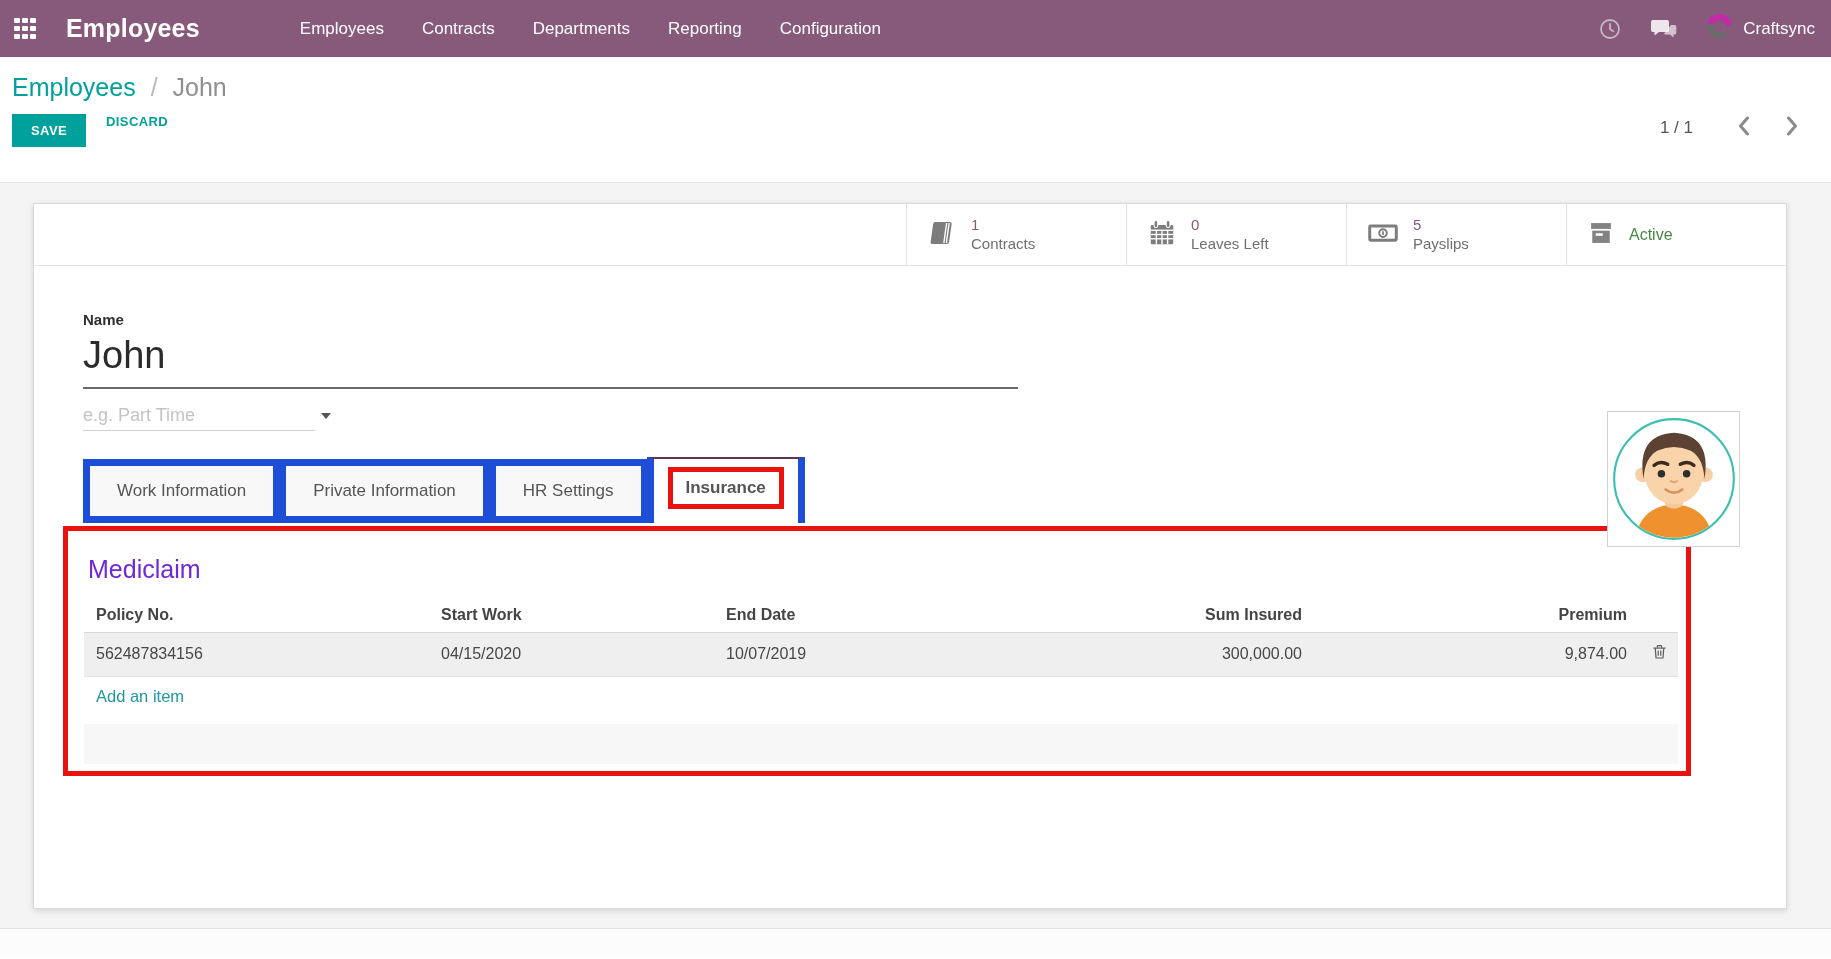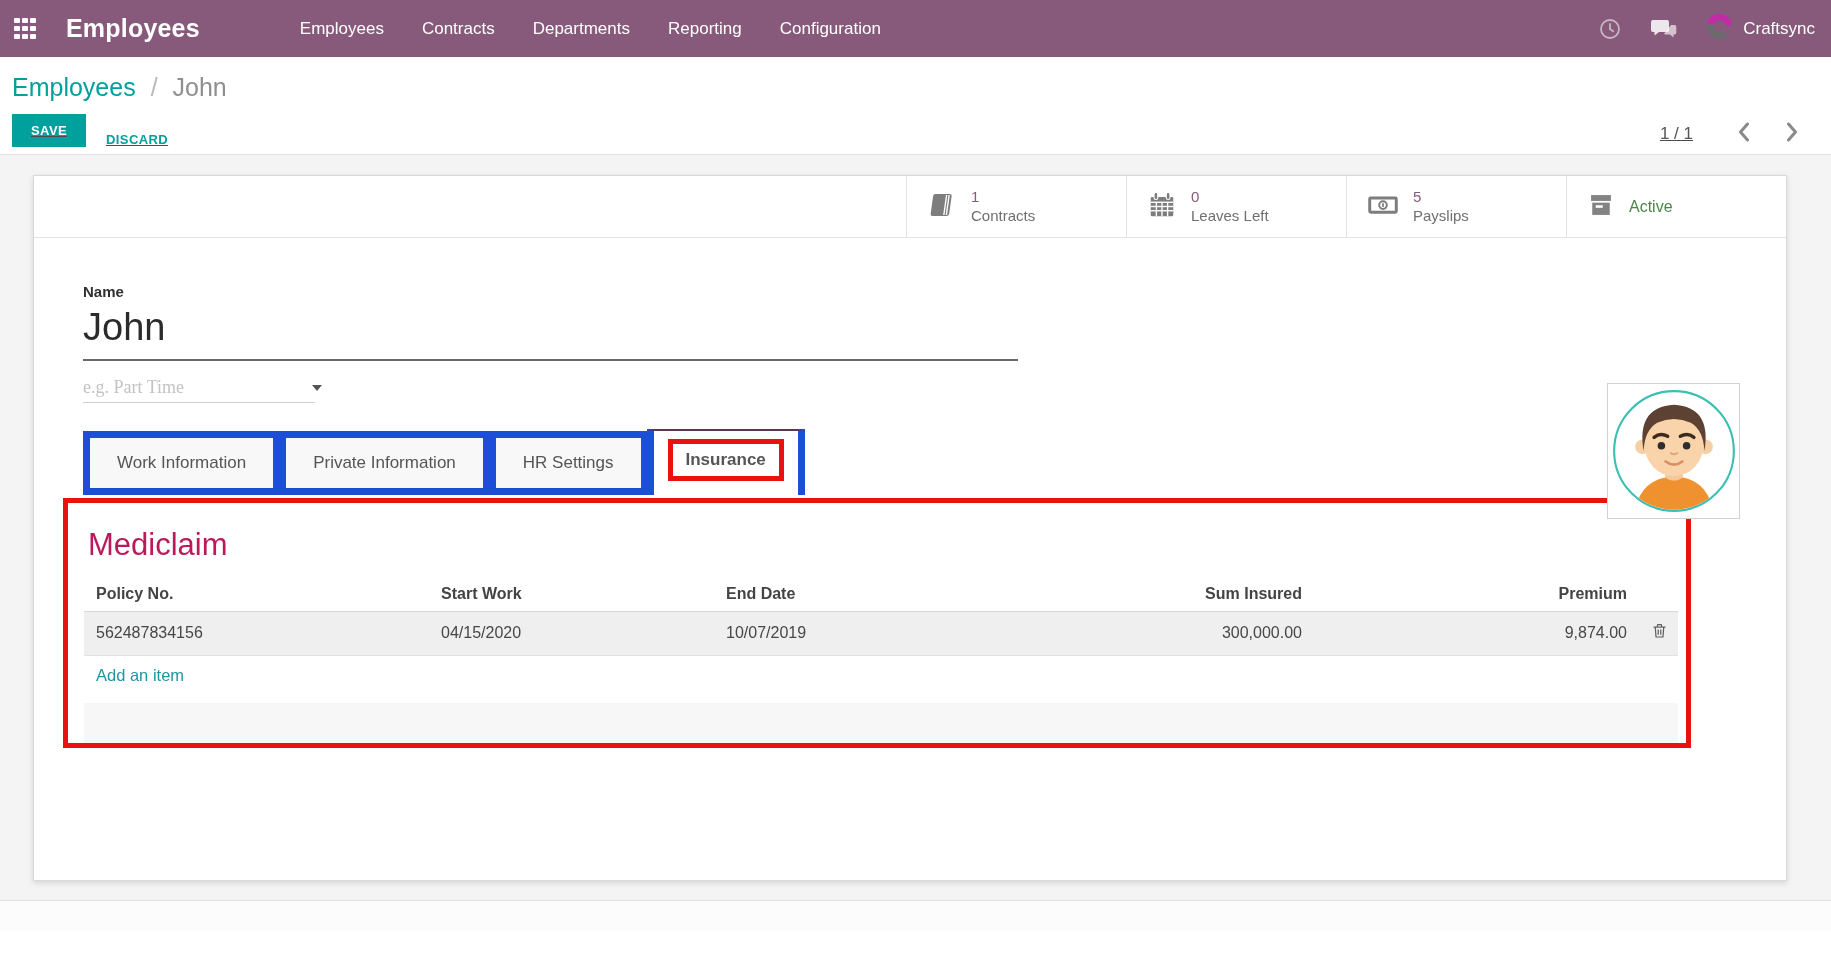--- a/index.html
+++ b/index.html
@@ -13,26 +13,26 @@
   .grid-icon i { background:#fff; border-radius:1px; }
   .nav-app-title { color:#fff; font-size:25px; font-weight:bold; margin-left:30px; letter-spacing:.2px; }
   .nav-menu { display:flex; margin-left:100px; gap:38px; }
   .nav-menu a { color:#fff; font-size:17px; text-decoration:none; cursor:pointer; white-space:nowrap; }
   .nav-right { margin-left:auto; display:flex; align-items:center; gap:28px; }
   .nav-user { display:flex; align-items:center; gap:10px; cursor:pointer; }
   .nav-user-name { color:#fff; font-size:17px; }
   .nav-icon { display:flex; align-items:center; cursor:pointer; }
 
   
-  .control-panel { background:#fff; border-bottom:1px solid #e3e3e3; height:98px; padding:16px 26px 0 12px; }
+  .control-panel { background:#fff; border-bottom:1px solid #e3e3e3; height:126px; padding:16px 26px 0 12px; }
   .breadcrumb { font-size:25px; }
   .breadcrumb .bc-root { color:#00A09D; cursor:pointer; }
   .breadcrumb .bc-sep { color:#b9b9b9; margin:0 8px; }
   .breadcrumb .bc-cur { color:#8f8f8f; }
-  .cp-actions { margin-top:12px; display:flex; align-items:flex-end;text-decoration:underline; }
+  .cp-actions { margin-top:12px; display:flex; align-items:flex-start; }
   .btn-save { background:#00A09D; color:#fff; border:none; font-size:13px; font-weight:bold;
               letter-spacing:.4px; padding:9px 19px; cursor:pointer; font-family:inherit; }
   .btn-discard { background:none; border:none; color:#00A09D; font-size:13px; font-weight:bold;
                  letter-spacing:.4px; margin-left:20px; cursor:pointer; font-family:inherit; }
   .pager { margin-left:auto; display:flex; align-items:center; gap:24px; }
   .pager-text { font-size:17px; color:#555; margin-right:14px; }
   .pager-btn { background:none; border:none; cursor:pointer; padding:2px 6px; }
 
   
   .content { background:#f4f4f4; height:745px; padding:20px 44px 0 33px; }
@@ -49,41 +49,41 @@
   .stat-label-green { color:#478847; font-size:16px; }
 
   
   .sheet-body { padding-left:49px; position:relative;margin-top:45px; }
   .field-label { margin-top:35px; font-size:15px; font-weight:bold; color:#2f2f2f; }
   .name-input { display:block; font-family:inherit; font-size:38px; color:#2b2b2b; border:none;
                 border-bottom:2px solid #696969; outline:none; width:935px; padding:4px 0 10px;
                 margin-top:2px; background:transparent; }
   .tags-wrap { margin-top:16px; width:232px; display:flex; align-items:center;
                border-bottom:1px solid #d2d2d2; padding-bottom:4px; }
-  .tags-input { border:none; outline:none; font-family:Liberation Serif, serif; font-size:18px; color:#1d4ed8;
+  .tags-input { border:none; outline:none; font-family:Liberation Sans, sans-serif; font-size:18px; color:#1d4ed8;
                 flex:1; background:transparent; }
   .tags-input::placeholder { color:#c3c3c3; }
   .caret-down { width:0; height:0; border-left:5px solid transparent; border-right:5px solid transparent;
                 border-top:6px solid #555; margin-left:6px; cursor:pointer; }
   .avatar-box { position:absolute; top:100px; right:46px; width:133px; height:136px;
                 border:1px solid #d2d2d2; background:#fff; display:flex; align-items:center;
                 justify-content:center; cursor:pointer; }
 
   
   .tabs { display:flex; align-items:flex-end; margin-top:26px; }
   .tab { background:#f8f8f8; border:7px solid #1d4ed8; color:#555; font-size:17px;
          padding:15px 27px; margin-right:-1px; cursor:pointer; white-space:nowrap; }
   .tab.active { background:#fff; border-top:2px solid #5c3657; border-bottom:none;
                 padding:8px 14px 14px;font-weight:bold; }
   .annot-inline { display:inline-block; border:5px solid #E9120E; padding:6px 13px; }
 
   
   .annot-box { margin:3px 0 0 29px; width:1628px; height:250px; border:5px solid #E9120E;
                padding:24px 14px 0 20px; background:#fff; }
-  .section-title { font-size:31px; color:#be185d; }
+  .section-title { font-size:25px; color:#6d28d9; }
   .ins-table { border-collapse:collapse; table-layout:fixed; width:1594px; margin:14px 0 0 -4px; }
   .ins-table th { font-size:16px; font-weight:bold; color:#444; height:34px;
                   border-bottom:1px solid #d8d8d8; padding:0 12px; cursor:pointer; }
   .ins-table td { font-size:16px; color:#474747; height:44px; padding:0 12px; }
   .row-data td { background:#efefef; border-bottom:1px solid #e2e2e2; cursor:pointer; }
   .al { text-align:left; } .ar { text-align:right; } .ac { text-align:center; }
   .add-item td { height:40px; }
   .add-item a { color:#1f97a3; font-size:16.5px; text-decoration:none; cursor:pointer; }
   .trash-btn { background:none; border:none; cursor:pointer; padding:0; display:inline-flex; }
   .list-footer { margin:8px 0 0 -4px; width:1594px; height:40px; background:#f7f7f7; }

